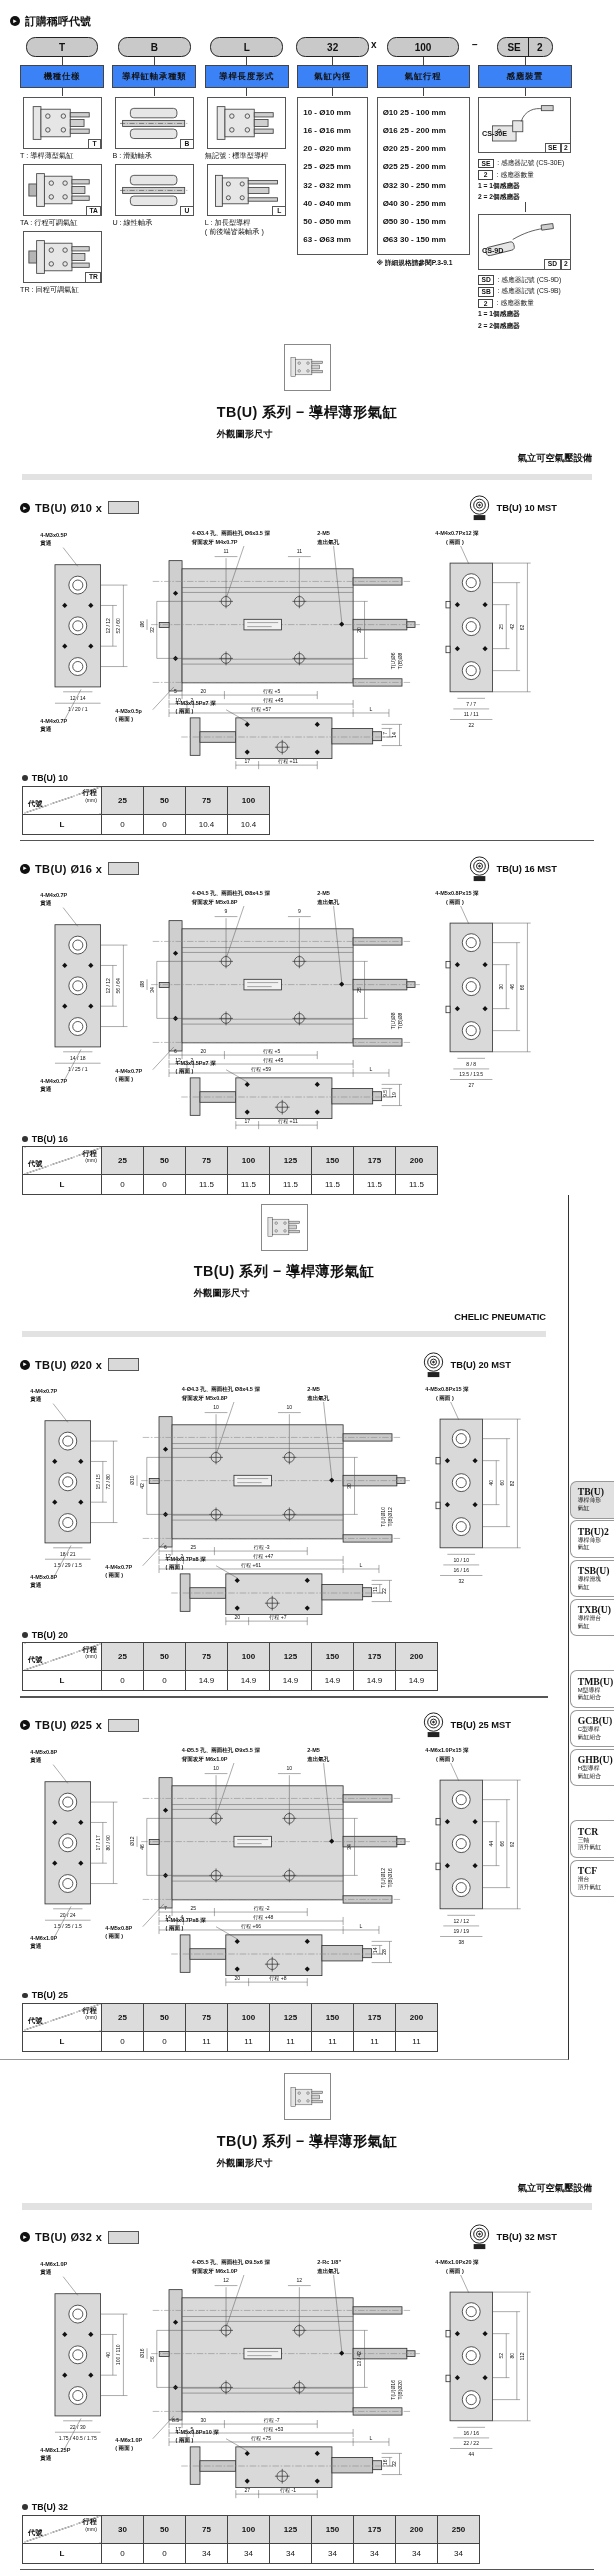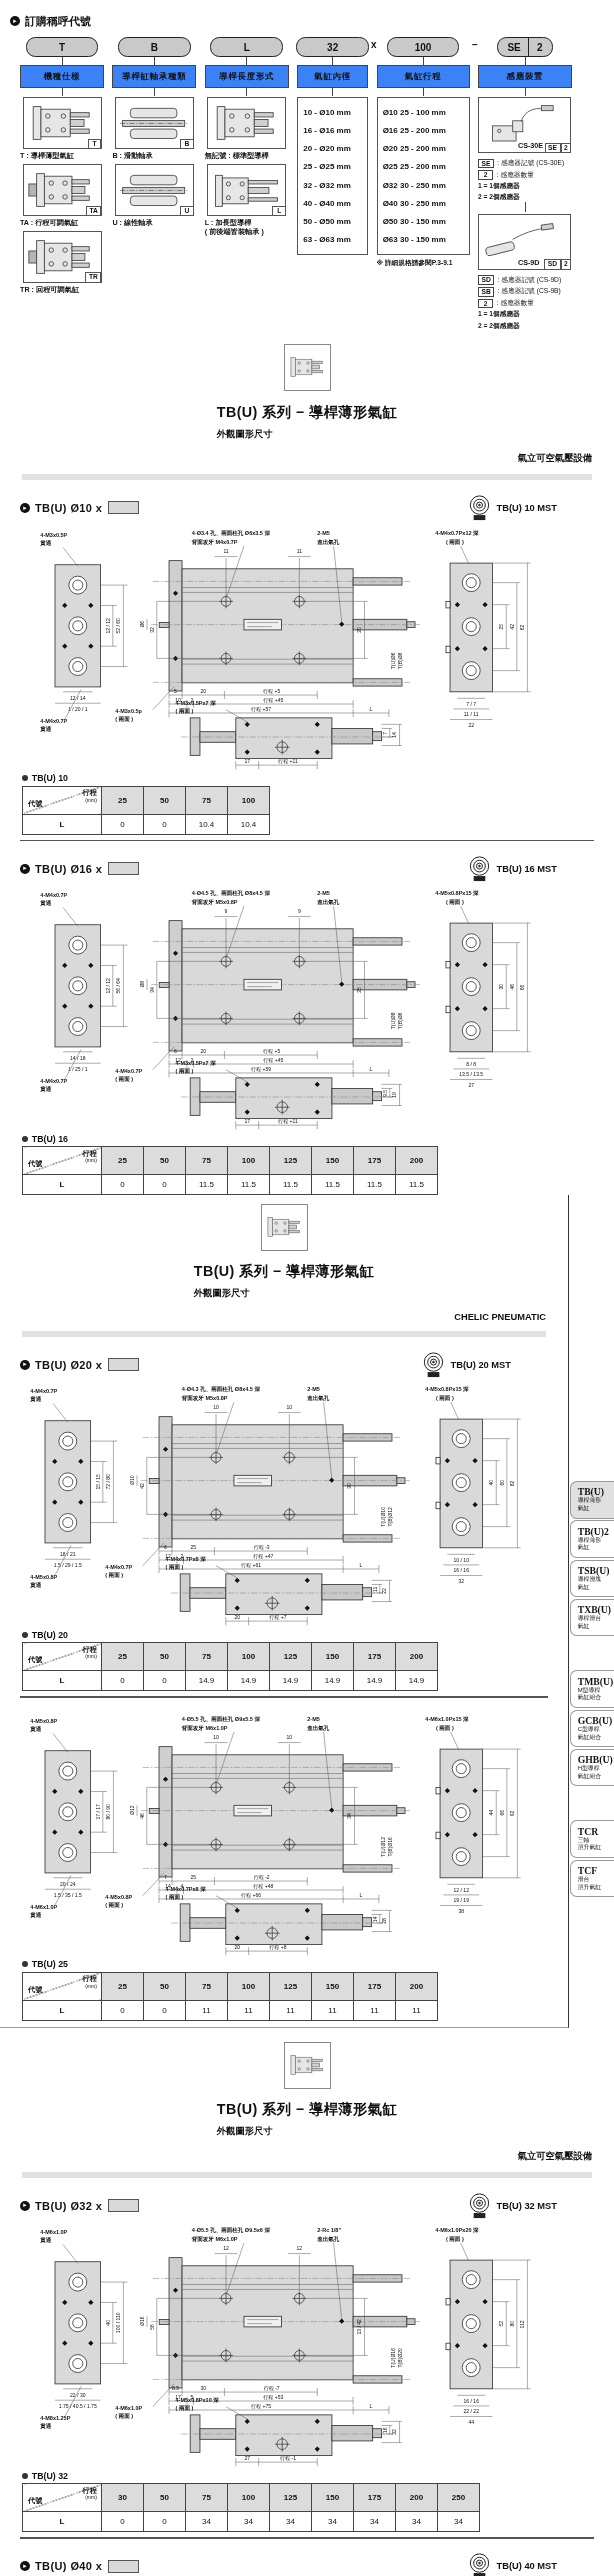--- a/index.html
+++ b/index.html
@@ -23,27 +23,27 @@
   .pill-split span + span{border-left:1.2px solid #222;}
   .op{position:absolute;right:-8.4px;top:2.5px;font-weight:bold;font-size:10px;}
   .vline{width:0.8px;height:7.6px;background:#444;margin:0 auto;}
   .lab-box{width:100%;box-sizing:border-box;height:23px;border:0.8px solid #444;background:#3b82f6;
     display:flex;align-items:center;justify-content:center;font-size:8.4px;font-weight:bold;letter-spacing:0.8px;}
   .img-box{position:relative;width:77px;height:50px;border:0.8px solid #555;background:#fff;margin-top:1.7px;}
   .img-box svg{width:100%;height:100%;}
   .corner-tag{position:absolute;right:-0.8px;bottom:-0.8px;border:0.8px solid #555;background:#fff;font-size:6.7px;
     font-weight:bold;padding:0 2.5px;line-height:8.4px;min-width:6.7px;text-align:center;}
   .corner-tag:empty{display:none;}
-  .img-cap{font-size:7.2px;font-weight:bold;margin:1.7px 0 2.5px;align-self:flex-start;line-height:1.25;}
+  .img-cap{font-size:7.2px;font-weight:normal;margin:1.7px 0 2.5px;align-self:flex-start;line-height:1.25;}
   .list-box{width:100%;box-sizing:border-box;border:0.8px solid #555;background:#fff;padding:5px 3.4px;margin-top:1.7px;}
   .list-row{font-size:8px;font-weight:bold;padding:4.6px 1.7px;white-space:nowrap;}
   .note{font-size:6.7px;font-weight:bold;margin-top:4.2px;align-self:flex-start;}
   .sensor-box{position:relative;width:91px;height:54px;border:0.8px solid #555;background:#fff;margin-top:1.7px;}
   .sensor-box svg{width:100%;height:100%;}
-  .sensor-model{position:absolute;left:2.5px;bottom:2px;font-size:7.2px;font-weight:bold;margin-left:36px;}
+  .sensor-model{position:absolute;left:2.5px;bottom:14px;font-size:7.2px;font-weight:bold;}
   .sensor-tags{position:absolute;right:-0.8px;bottom:-0.8px;display:flex;}
   .sensor-tags span{border:0.8px solid #555;background:#fff;font-size:6.7px;font-weight:bold;padding:0 2.5px;line-height:8.4px;}
   .legend{width:100%;margin-top:3.4px;}
   .lg-row{display:flex;align-items:center;gap:3.4px;font-size:6.7px;margin-top:2.1px;}
   .lg-tag{border:0.8px solid #444;padding:0 2.5px;line-height:7.6px;font-weight:bold;min-width:8.4px;text-align:center;}
   .lg-tx{white-space:nowrap;}
   .lg-note{font-size:6.7px;font-weight:bold;margin-top:2.1px;}
   
   .band{display:flex;align-items:center;gap:11.8px;padding:8.4px 22px 0;flex-direction:column;}
   .band-icon{width:45px;height:45px;border:0.8px solid #888;background:#fff;flex:none;display:flex;align-items:center;justify-content:center;}
@@ -1062,20 +1062,31 @@
                 <td>14.9</td>
                 <td>14.9</td>
                 <td>14.9</td>
               </tr>
     </tbody>
           </table>
   </div>
 </section>
       <div class="sec-divider"></div>
       <section class="bore-sec">
+  <div class="sec-head">
+    <span class="bullet">▸</span>
+    <span class="sec-title">TB(U) Ø25 x</span>
+    <span class="stroke-box"></span>
+    <span class="mst">
+      <svg width="25" height="28" viewBox="0 0 30 33">
+              <use href="#mst-ic"></use>
+            </svg>
+      <span class="mst-label">TB(U) 25 MST</span>
+    </span>
+  </div>
 
   <svg class="drawing" viewBox="0 0 680 302">
 
     <rect x="30" y="50" width="56" height="150" fill="#d9d9d9" class="ol"></rect>
     <use href="#bh" x="58" y="75"></use>
           <use href="#bh" x="58" y="125"></use>
           <use href="#bh" x="58" y="175"></use>
     <use href="#dm" x="42" y="100"></use>
           <use href="#dm" x="74" y="100"></use>
           <use href="#dm" x="42" y="150"></use>

